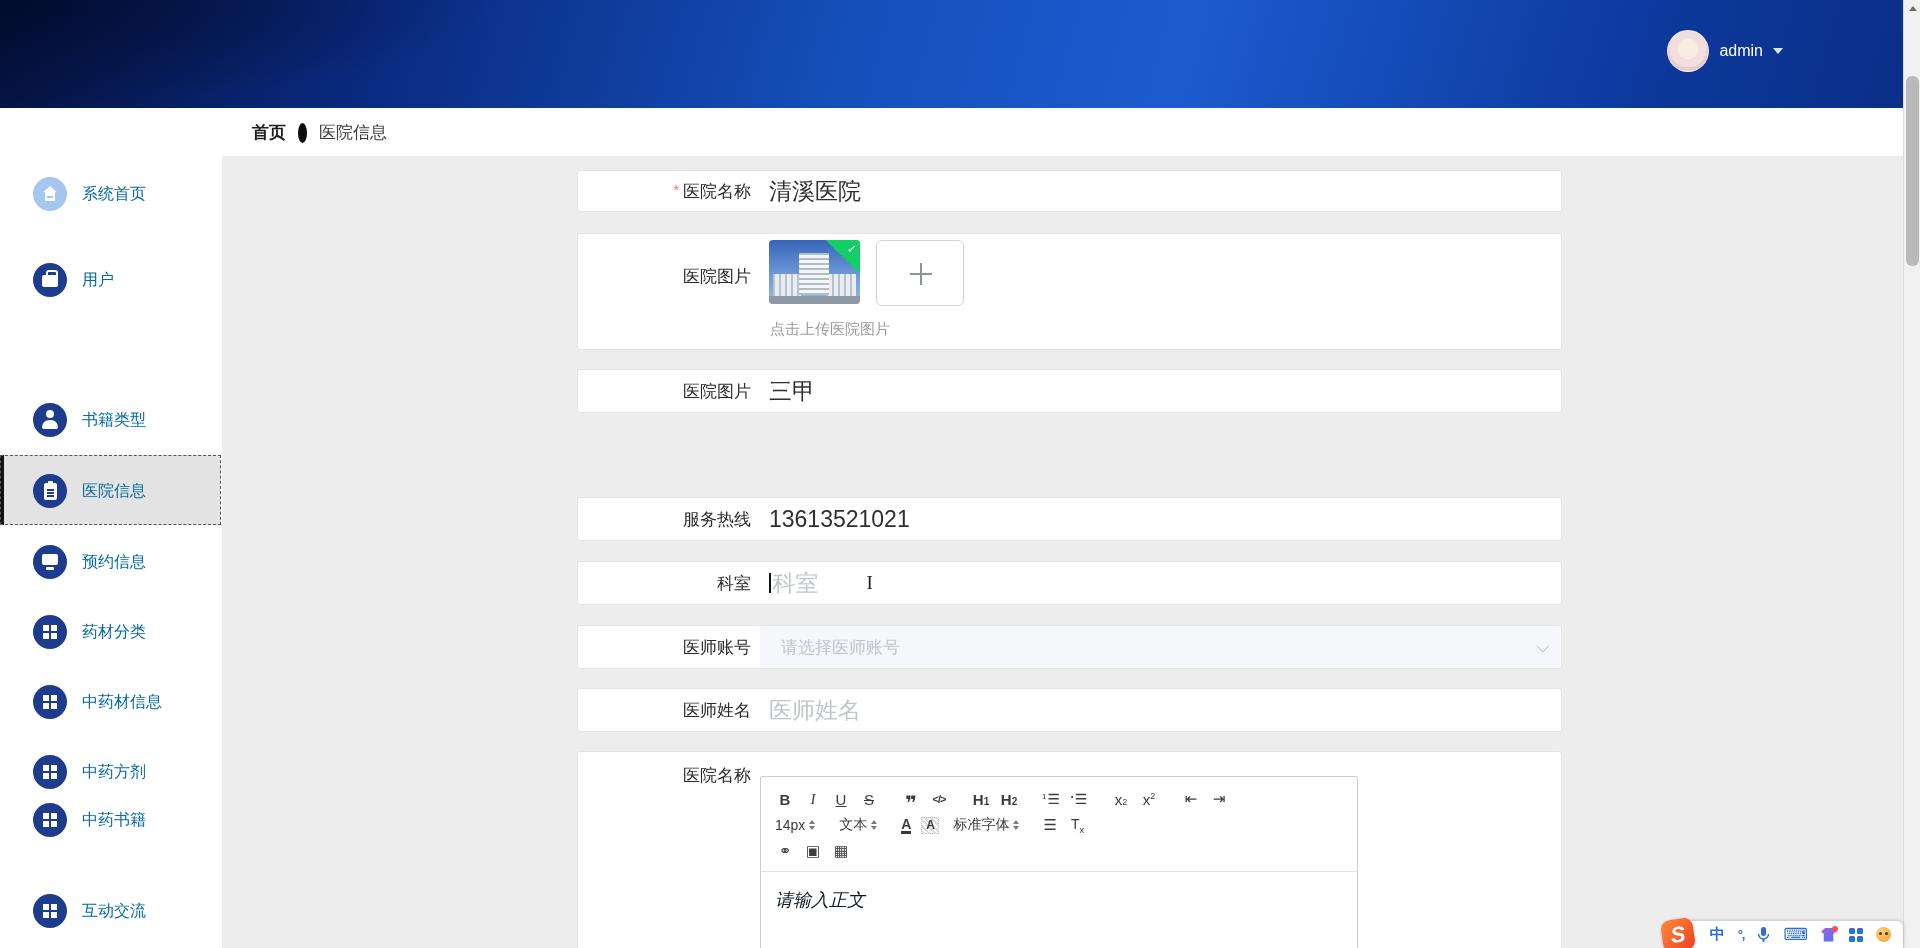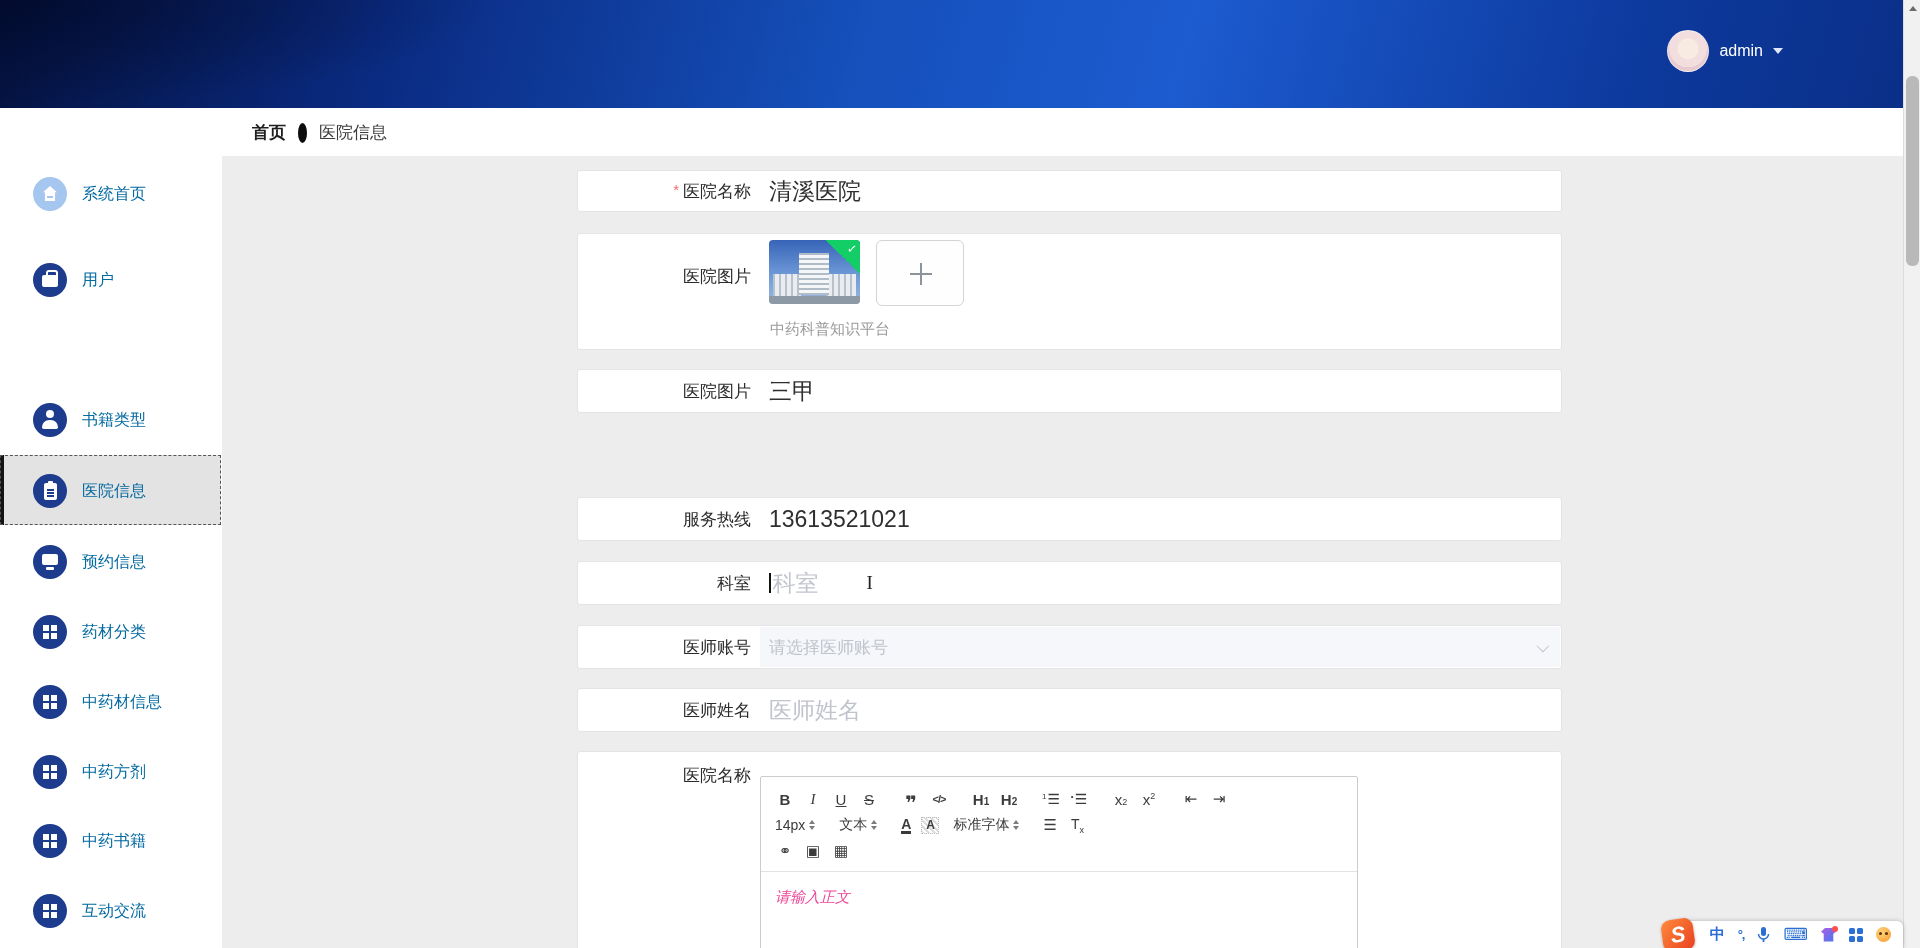--- a/index.html
+++ b/index.html
@@ -57,21 +57,21 @@
   .ic-person::after{content:"";position:absolute;left:9px;top:17px;width:16px;height:9px;background:#fff;border-radius:8px 8px 2px 2px}
   
   .ic-clip::before{content:"";position:absolute;left:11px;top:9px;width:13px;height:17px;background:#fff;border-radius:2px;
     background-image:linear-gradient(#1e3c8e,#1e3c8e),linear-gradient(#1e3c8e,#1e3c8e),linear-gradient(#1e3c8e,#1e3c8e);
     background-size:7px 2px;background-position:3px 6px,3px 9px,3px 12px;background-repeat:no-repeat}
   .ic-clip::after{content:"";position:absolute;left:15px;top:7px;width:5px;height:3px;background:#fff;border-radius:1px}
   
   .ic-mon::before{content:"";position:absolute;left:9px;top:9px;width:16px;height:11px;background:#fff;border-radius:2px}
   .ic-mon::after{content:"";position:absolute;left:13px;top:22px;width:8px;height:3px;background:#fff;border-radius:1px}
   .n1{top:64px}.n2{top:150px}.n3{top:220px}.n4{top:290px}.n5{top:361px}.n6{top:432px}
-  .n7{top:502px}.n8{top:572px}.n9{top:642px}.n10{top:711px}.n11{top:781px}
+  .n7{top:502px}.n8{top:572px}.n9{top:642px}.n10{top:690px}.n11{top:781px}
   .active-block{position:absolute;left:0;top:347px;width:221px;height:70px;background:#e3e3e3;
     outline:1px dashed #555;outline-offset:-1px;border-left:4px solid #141414}
 
   
   .content{position:absolute;left:222px;top:156px;width:1681px;height:792px;background:#ededed;overflow:hidden}
   .row{position:absolute;left:355px;width:985px;background:#fff;border:1px solid #e4e4e4;border-radius:3px;display:flex;align-items:center}
   .r1{top:14px;height:42px}.r2{top:77px;height:117px;align-items:flex-start}
   .r3{top:213px;height:44px}.r4{top:276px;height:44px}.r5{top:341px;height:44px}
   .r6{top:405px;height:44px}.r7{top:469px;height:44px}.r8{top:532px;height:44px}
   .r9{top:595px;height:400px;align-items:flex-start}
@@ -94,21 +94,21 @@
   .badge b{position:absolute;right:3px;top:2px;color:#fff;font-size:12px;font-weight:bold;transform:rotate(8deg)}
   .plusbox{position:relative;display:inline-block;vertical-align:top;margin-left:12px;width:88px;height:66px;
     background:#fefefe;border:1px solid #d4d4d4;border-radius:6px;cursor:pointer}
   .plusbox::before{content:"";position:absolute;left:33px;top:32px;width:22px;height:2px;background:#8c939d}
   .plusbox::after{content:"";position:absolute;left:43px;top:22px;width:2px;height:22px;background:#8c939d}
   .upload-hint{position:absolute;left:192px;top:86px;font-size:15px;color:#9a9a9a}
   .caret-line{display:inline-block;width:1.5px;height:20px;background:#111;margin-left:18px;vertical-align:middle}
   .r6 .ph{margin-left:3px}
   .ibeam{font-family:"Liberation Serif","DejaVu Serif",serif;font-size:19px;color:#222;margin-left:48px}
   .selectfill{position:absolute;left:182px;top:1px;right:1px;bottom:1px;background:#f5f7fa;display:flex;align-items:center;border-radius:0 3px 3px 0}
-  .selectfill .ph{margin-left:9px;font-size:17px}
+  .selectfill .ph{margin-left:21px;font-size:17px}
   .chev{position:absolute;right:14px;top:16px;width:9px;height:9px;border-right:1.5px solid #c0c4cc;border-bottom:1.5px solid #c0c4cc;transform:rotate(45deg) translateY(-2px)}
 
   
   .r9 .lab{margin-top:12px}
   .editor{position:absolute;left:182px;top:24px;width:598px;height:360px;background:#fff;border:1px solid #ccc;border-radius:2px}
   .toolbar{padding:9px 12px 7px 14px;border-bottom:1px solid #e2e2e2}
   .tb-row{display:flex;align-items:center;height:26px;color:#3c3c3c}
   .tbtn{min-width:20px;height:22px;display:inline-flex;align-items:center;justify-content:center;margin-right:8px;cursor:pointer;font-size:15px;color:#3c3c3c}
   .gap{width:14px}
   .tbtn.b{font-weight:bold}.tbtn.i{font-style:italic;font-family:"Liberation Serif",serif}.tbtn.u{text-decoration:underline}.tbtn.s{text-decoration:line-through}
@@ -123,21 +123,21 @@
   .spin .up{border-bottom:4px solid #7c7c7c}
   .spin .dn{border-top:4px solid #7c7c7c}
   .ddlab{font-size:14px;color:#3c3c3c;cursor:pointer}
   .colorA{font-weight:bold;font-size:14px;border-bottom:3px solid #3a3a3a;line-height:14px;cursor:pointer;margin-right:10px}
   .bgA{font-weight:bold;font-size:12px;width:18px;height:17px;display:inline-flex;align-items:center;justify-content:center;cursor:pointer;
     background:repeating-linear-gradient(45deg,#ddd 0 2px,#fff 2px 4px);border:1px dotted #bfbfbf}
   .alignico{font-size:15px;cursor:pointer;margin-right:14px}
   .tx{font-size:14px;cursor:pointer}
   .tx b{font-weight:normal}
   .tx sub{font-size:9px}
-  .body-area{padding:16px 14px;font-size:15px;color:#ec4899;font-style:italic}
+  .body-area{padding:16px 14px;font-size:18px;color:#0f172a;font-style:italic}
 
   
   .ime{position:absolute;right:17px;bottom:0;height:27px;display:flex;align-items:center}
   .ime-bar{display:flex;align-items:center;gap:13px;background:#fff;border-radius:6px 6px 0 0;height:27px;padding:0 12px 0 40px;box-shadow:0 0 4px rgba(0,0,0,.25)}
   .sogou{position:absolute;left:-8px;bottom:-3px;width:32px;height:32px;border-radius:9px;transform:rotate(-8deg);
     background:linear-gradient(135deg,#ff8a3d,#e8401f);display:flex;align-items:center;justify-content:center;
     color:#fff;font-weight:bold;font-size:22px;font-style:italic;box-shadow:0 1px 3px rgba(0,0,0,.3)}
   .ime-ico{color:#2a6fd6;font-size:15px;font-weight:bold;cursor:pointer;display:inline-flex;align-items:center}
   .punct{letter-spacing:-1px;font-size:13px}
   .kb{font-size:17px}
@@ -243,21 +243,21 @@
           <div class="bld-l"></div>
           <div class="bld-r"></div>
           <div class="bld-main"></div>
           <div class="ground"></div>
           <div class="badge">
               <b>✓</b>
             </div>
         </div>
         <div class="plusbox"></div>
       </div>
-      <div class="upload-hint">中药科普知识平台</div>
+      <div class="upload-hint">点击上传医院图片</div>
     </div>
 
     <div class="row r3">
       <div class="lab">医院图片</div>
       <div class="val">三甲</div>
     </div>
 
 
     <div class="row r5">
       <div class="lab">服务热线</div>

